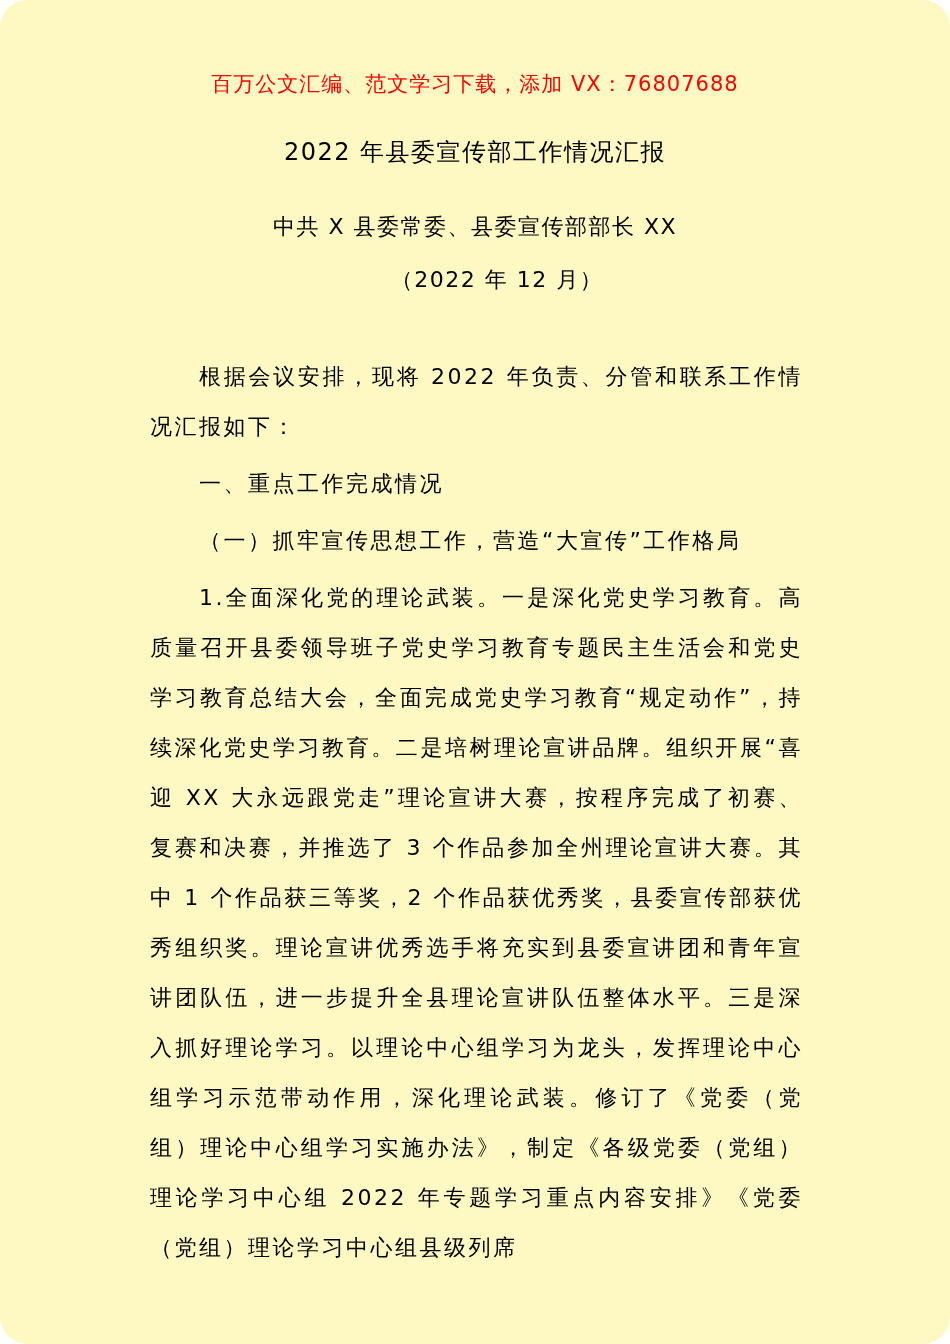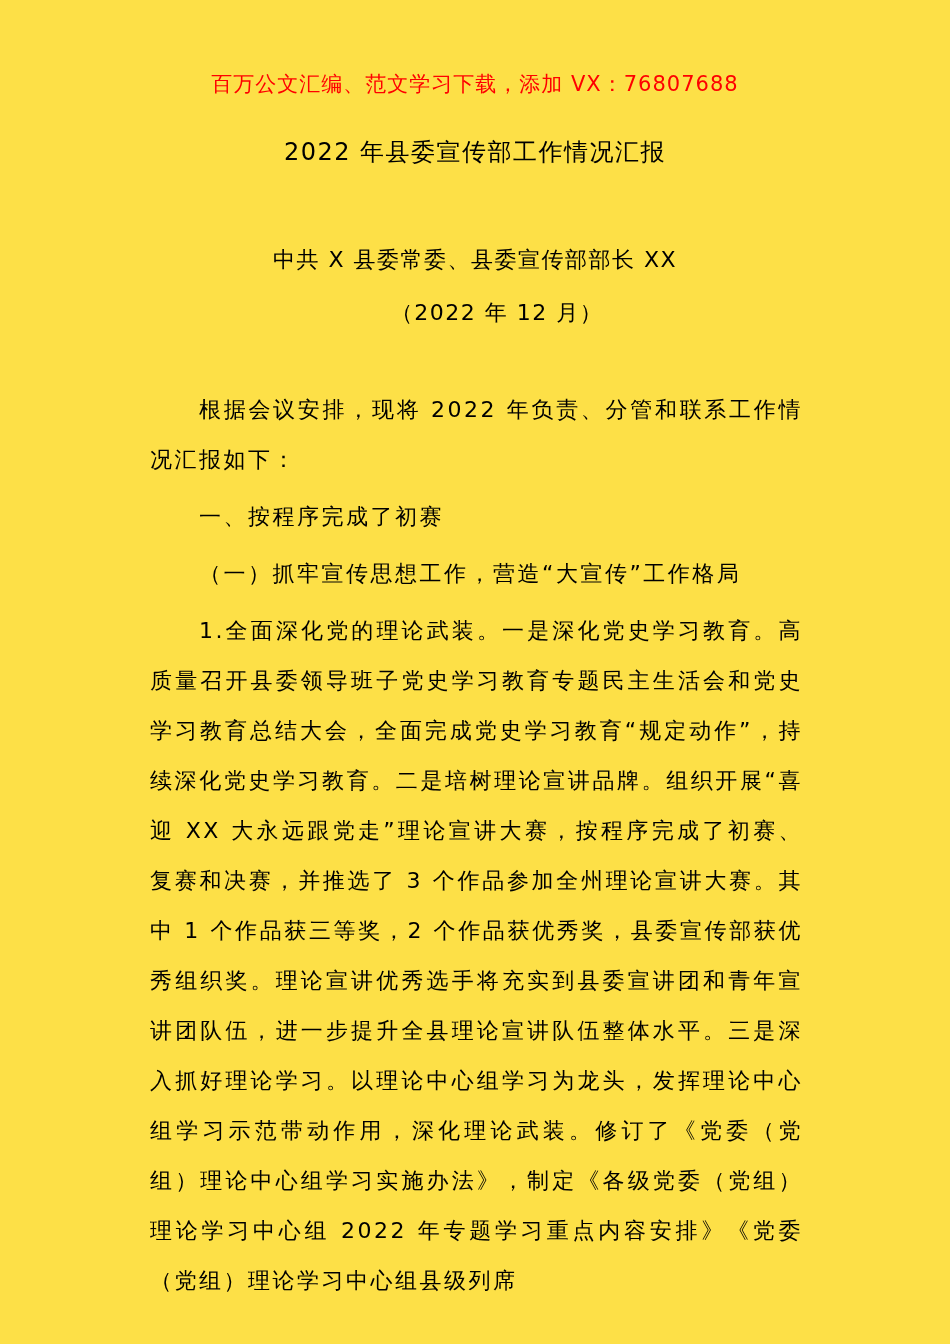--- a/index.html
+++ b/index.html
@@ -5,44 +5,45 @@
   html, body {
     margin: 0;
     padding: 0;
     background: #ffffff;
   }
   .page {
     position: relative;
     width: 950px;
     height: 1344px;
     margin: 0 auto;
-    background: #fde047;
+    background: #fef9c3;
     color: #000000;
     font-family: "DejaVu Sans", "Liberation Sans", sans-serif;
     overflow: hidden;
+    border-radius: 27px;
   }
   .promo {
     padding-top: 70px;
     text-align: center;
     font-size: 21px;
     line-height: 28px;
     letter-spacing: 1px;
     color: #fe0000;
     font-weight: 400;
   }
   .doc-title {
     margin: 38px 0 16px 0;
     text-align: center;
     font-size: 24px;
     line-height: 32px;
     letter-spacing: 1.5px;
     font-weight: 400;
   }
   .doc-subtitle {
-    margin-top: 76px;
+    margin-top: 43px;
     text-align: center;
     font-size: 22px;
     line-height: 32px;
     letter-spacing: 1.5px;
   }
   .doc-date {
     margin-top: 21px;
     text-align: center;
     font-size: 22px;
     line-height: 32px;
@@ -71,18 +72,18 @@
   <div class="promo">百万公文汇编、范文学习下载，添加 VX：76807688</div>
 
   <h1 class="doc-title">2022 年县委宣传部工作情况汇报</h1>
 
   <div class="doc-subtitle">中共 X 县委常委、县委宣传部部长 XX</div>
 
   <div class="doc-date">（2022 年 12 月）</div>
 
   <div class="doc-body">
     <p>根据会议安排，现将 2022 年负责、分管和联系工作情况汇报如下：</p>
-    <p>一、按程序完成了初赛</p>
+    <p>一、重点工作完成情况</p>
     <p>（一）抓牢宣传思想工作，营造“大宣传”工作格局</p>
     <p>1.全面深化党的理论武装。一是深化党史学习教育。高质量召开县委领导班子党史学习教育专题民主生活会和党史学习教育总结大会，全面完成党史学习教育“规定动作”，持续深化党史学习教育。二是培树理论宣讲品牌。组织开展“喜迎 XX 大永远跟党走”理论宣讲大赛，按程序完成了初赛、复赛和决赛，并推选了 3 个作品参加全州理论宣讲大赛。其中 1 个作品获三等奖，2 个作品获优秀奖，县委宣传部获优秀组织奖。理论宣讲优秀选手将充实到县委宣讲团和青年宣讲团队伍，进一步提升全县理论宣讲队伍整体水平。三是深入抓好理论学习。以理论中心组学习为龙头，发挥理论中心组学习示范带动作用，深化理论武装。修订了《党委（党组）理论中心组学习实施办法》，制定《各级党委（党组）理论学习中心组 2022 年专题学习重点内容安排》《党委（党组）理论学习中心组县级列席</p>
   </div>
 
 </div>
 
 </body></html>

